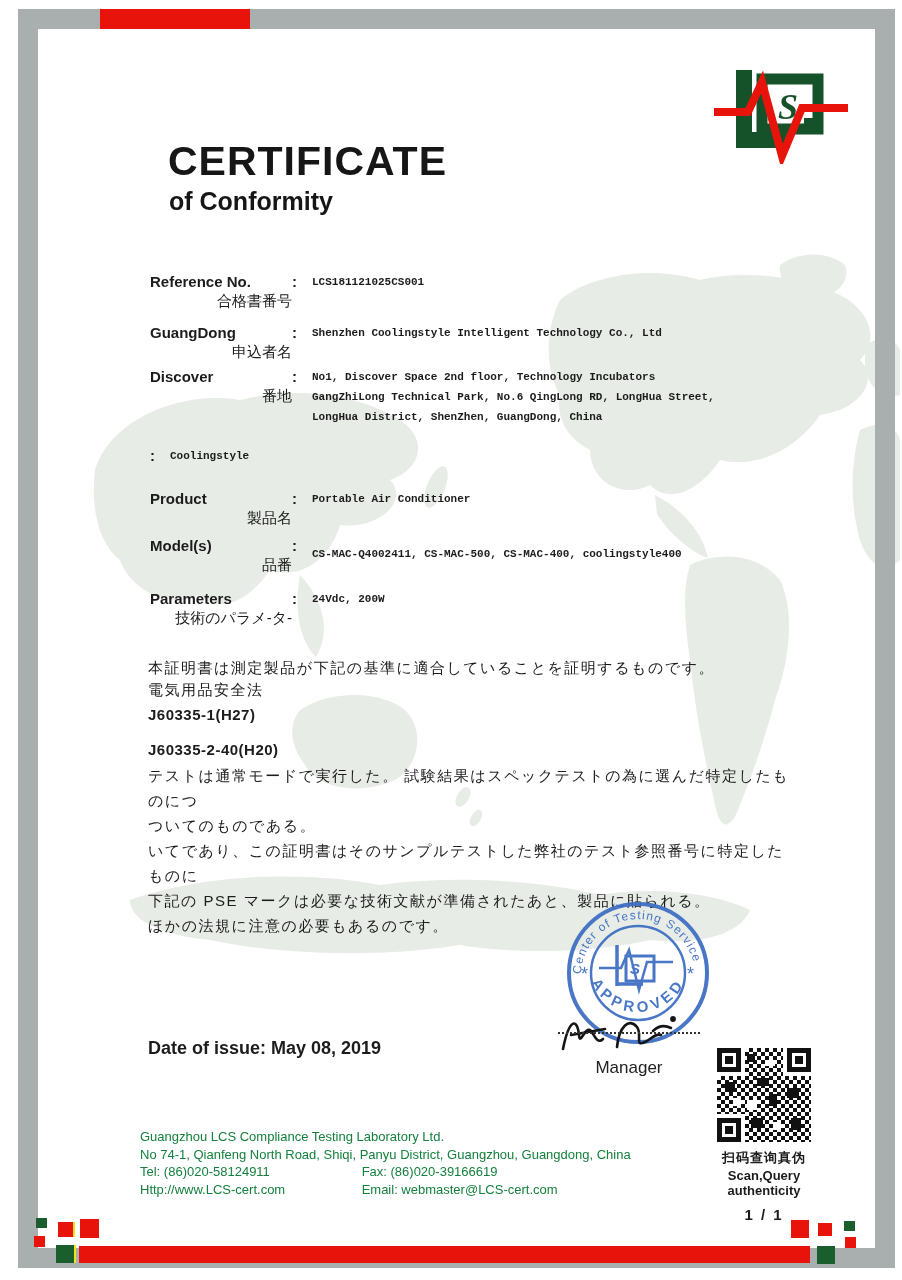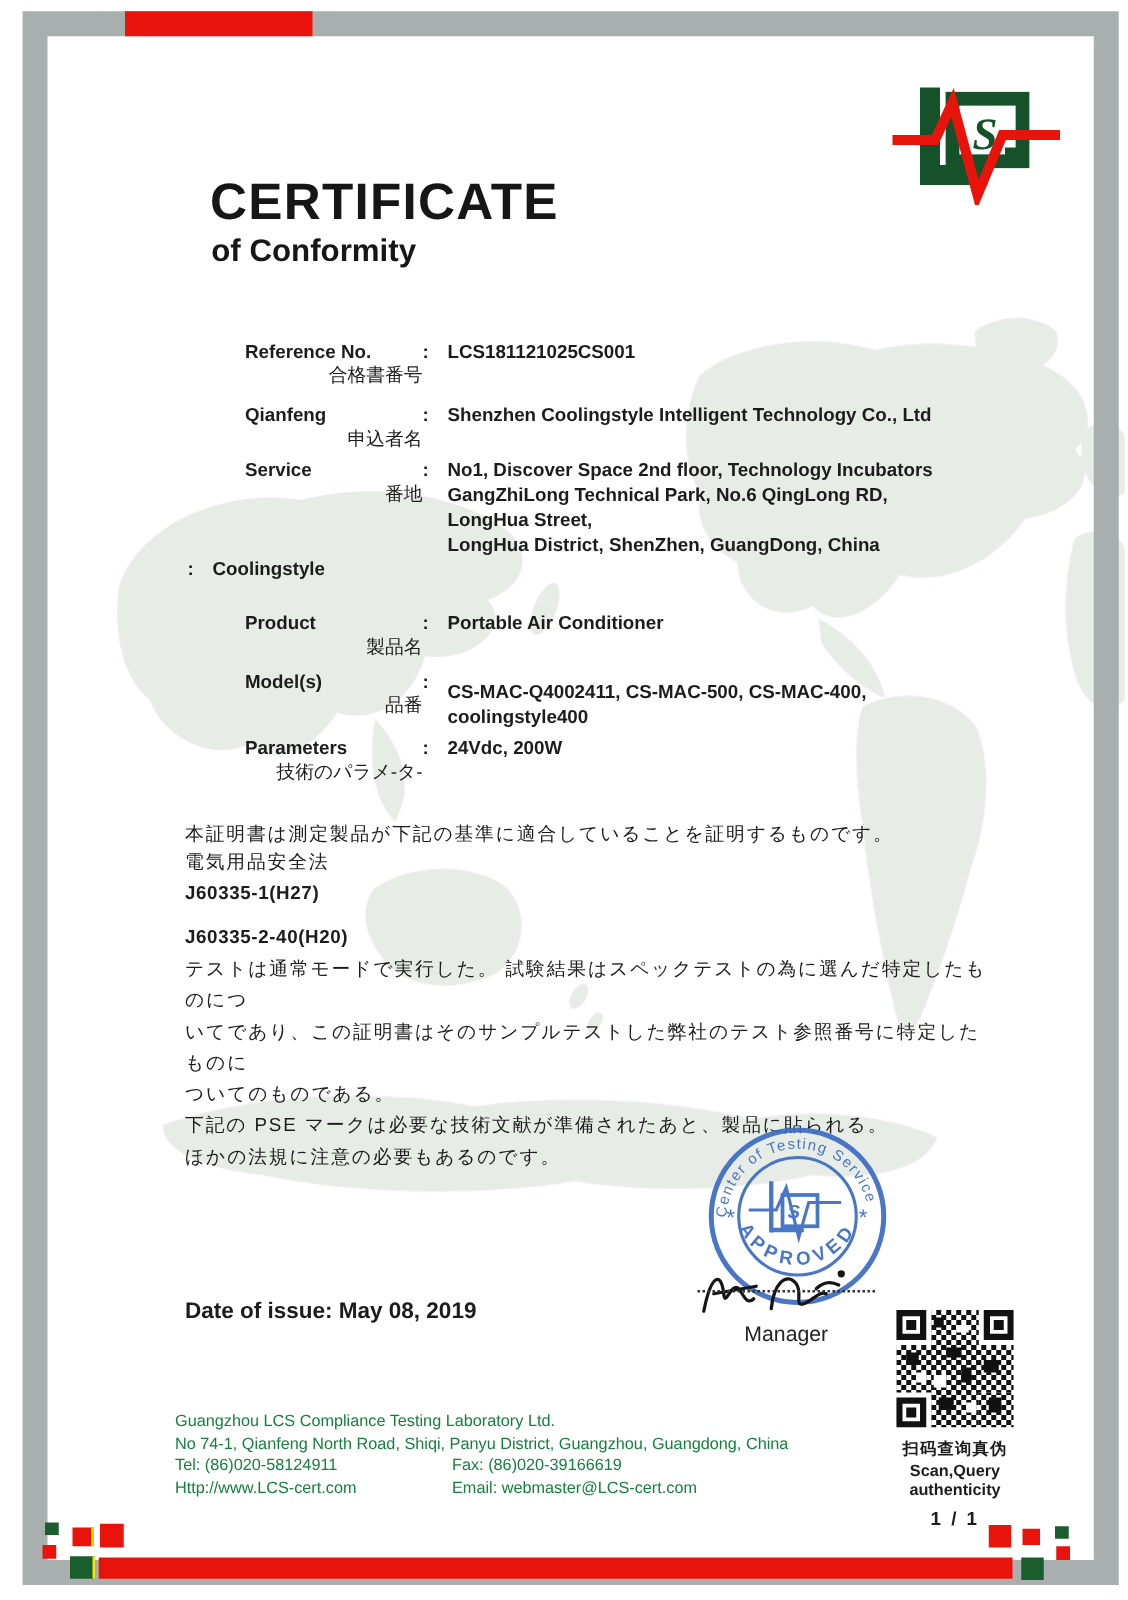--- a/index.html
+++ b/index.html
@@ -13,25 +13,25 @@
   .top-accent{position:absolute;left:100px;top:9px;width:150px;height:20px;background:#e8140c;z-index:2;}
   
   .map{position:absolute;left:0;top:0;z-index:0;}
   
   .content{position:absolute;inset:0;z-index:3;}
   
   .title{position:absolute;left:168px;top:138px;font-size:41px;font-weight:bold;letter-spacing:1px;color:#161616;}
   .subtitle{position:absolute;left:169px;top:187px;font-size:25px;font-weight:bold;color:#161616;}
   
   .row{position:absolute;left:150px;width:625px;display:flex;align-items:flex-start;}
-  .flabel{width:142px;flex:0 0 142px;margin-left:46px;}
+  .flabel{width:142px;flex:0 0 142px;}
   .flabel-en{font-size:15px;font-weight:bold;line-height:19px;}
   .flabel-jp{font-size:15px;line-height:20px;text-align:right;}
   .fcolon{width:20px;flex:0 0 20px;font-weight:bold;font-size:15px;line-height:19px;}
-  .fvalue{flex:1;font-size:15px;font-weight:bold;line-height:20px;}
+  .fvalue{flex:1;font-size:11px;font-weight:bold;line-height:20px;font-family:Liberation Mono, monospace;}
   .down8{margin-top:8px;}
   
   .stmt{position:absolute;left:148px;width:640px;font-size:15px;line-height:22px;}
   .jp{letter-spacing:1.5px;}
   .std{font-weight:bold;letter-spacing:.5px;}
   .para{position:absolute;left:148px;width:650px;font-size:15px;line-height:25px;letter-spacing:1.5px;}
   
   .pse{position:absolute;left:153px;top:886px;width:112px;height:112px;border:7px solid #141414;
     border-radius:50%;display:flex;flex-direction:column;align-items:center;justify-content:center;background:transparent;}
   .pse-top{font-size:46px;font-weight:bold;letter-spacing:0px;line-height:40px;color:#141414;}
@@ -104,30 +104,30 @@
       <div class="flabel">
           <div class="flabel-en">Reference No.</div>
         <div class="flabel-jp">合格書番号</div>
         </div>
       <div class="fcolon">:</div>
       <div class="fvalue">LCS181121025CS001</div>
     </div>
 
     <div class="row" style="top:323px">
       <div class="flabel">
-          <div class="flabel-en">Qianfeng</div>
+          <div class="flabel-en">GuangDong</div>
         <div class="flabel-jp">申込者名</div>
         </div>
       <div class="fcolon">:</div>
       <div class="fvalue">Shenzhen Coolingstyle Intelligent Technology Co., Ltd</div>
     </div>
 
     <div class="row" style="top:367px">
       <div class="flabel">
-          <div class="flabel-en">Service</div>
+          <div class="flabel-en">Discover</div>
         <div class="flabel-jp">番地</div>
         </div>
       <div class="fcolon">:</div>
       <div class="fvalue">
         <div>No1, Discover Space 2nd floor, Technology Incubators</div>
         <div>GangZhiLong Technical Park, No.6 QingLong RD, LongHua Street,</div>
         <div>LongHua District, ShenZhen, GuangDong, China</div>
       </div>
     </div>
 
@@ -165,22 +165,22 @@
 
     <div class="stmt" style="top:657px">
       <div class="jp">本証明書は測定製品が下記の基準に適合していることを証明するものです。</div>
       <div class="jp">電気用品安全法</div>
       <div class="std" style="margin-top:3px">J60335-1(H27)</div>
       <div class="std" style="margin-top:13px">J60335-2-40(H20)</div>
     </div>
 
     <div class="para" style="top:763px">
       <div>テストは通常モードで実行した。 試験結果はスペックテストの為に選んだ特定したものにつ</div>
+      <div>ついてのものである。</div>
       <div>いてであり、この証明書はそのサンプルテストした弊社のテスト参照番号に特定したものに</div>
-      <div>ついてのものである。</div>
       <div>下記の PSE マークは必要な技術文献が準備されたあと、製品に貼られる。</div>
       <div>ほかの法規に注意の必要もあるのです。</div>
     </div>
 
 
     <svg class="stamp" width="150" height="150" viewBox="0 0 150 150">
       <defs>
         <path id="arcTop" d="M 18,78 A 57,57 0 0 1 132,78"></path>
         <path id="arcBot" d="M 24,72 A 52,52 0 0 0 126,72"></path>
       </defs>

